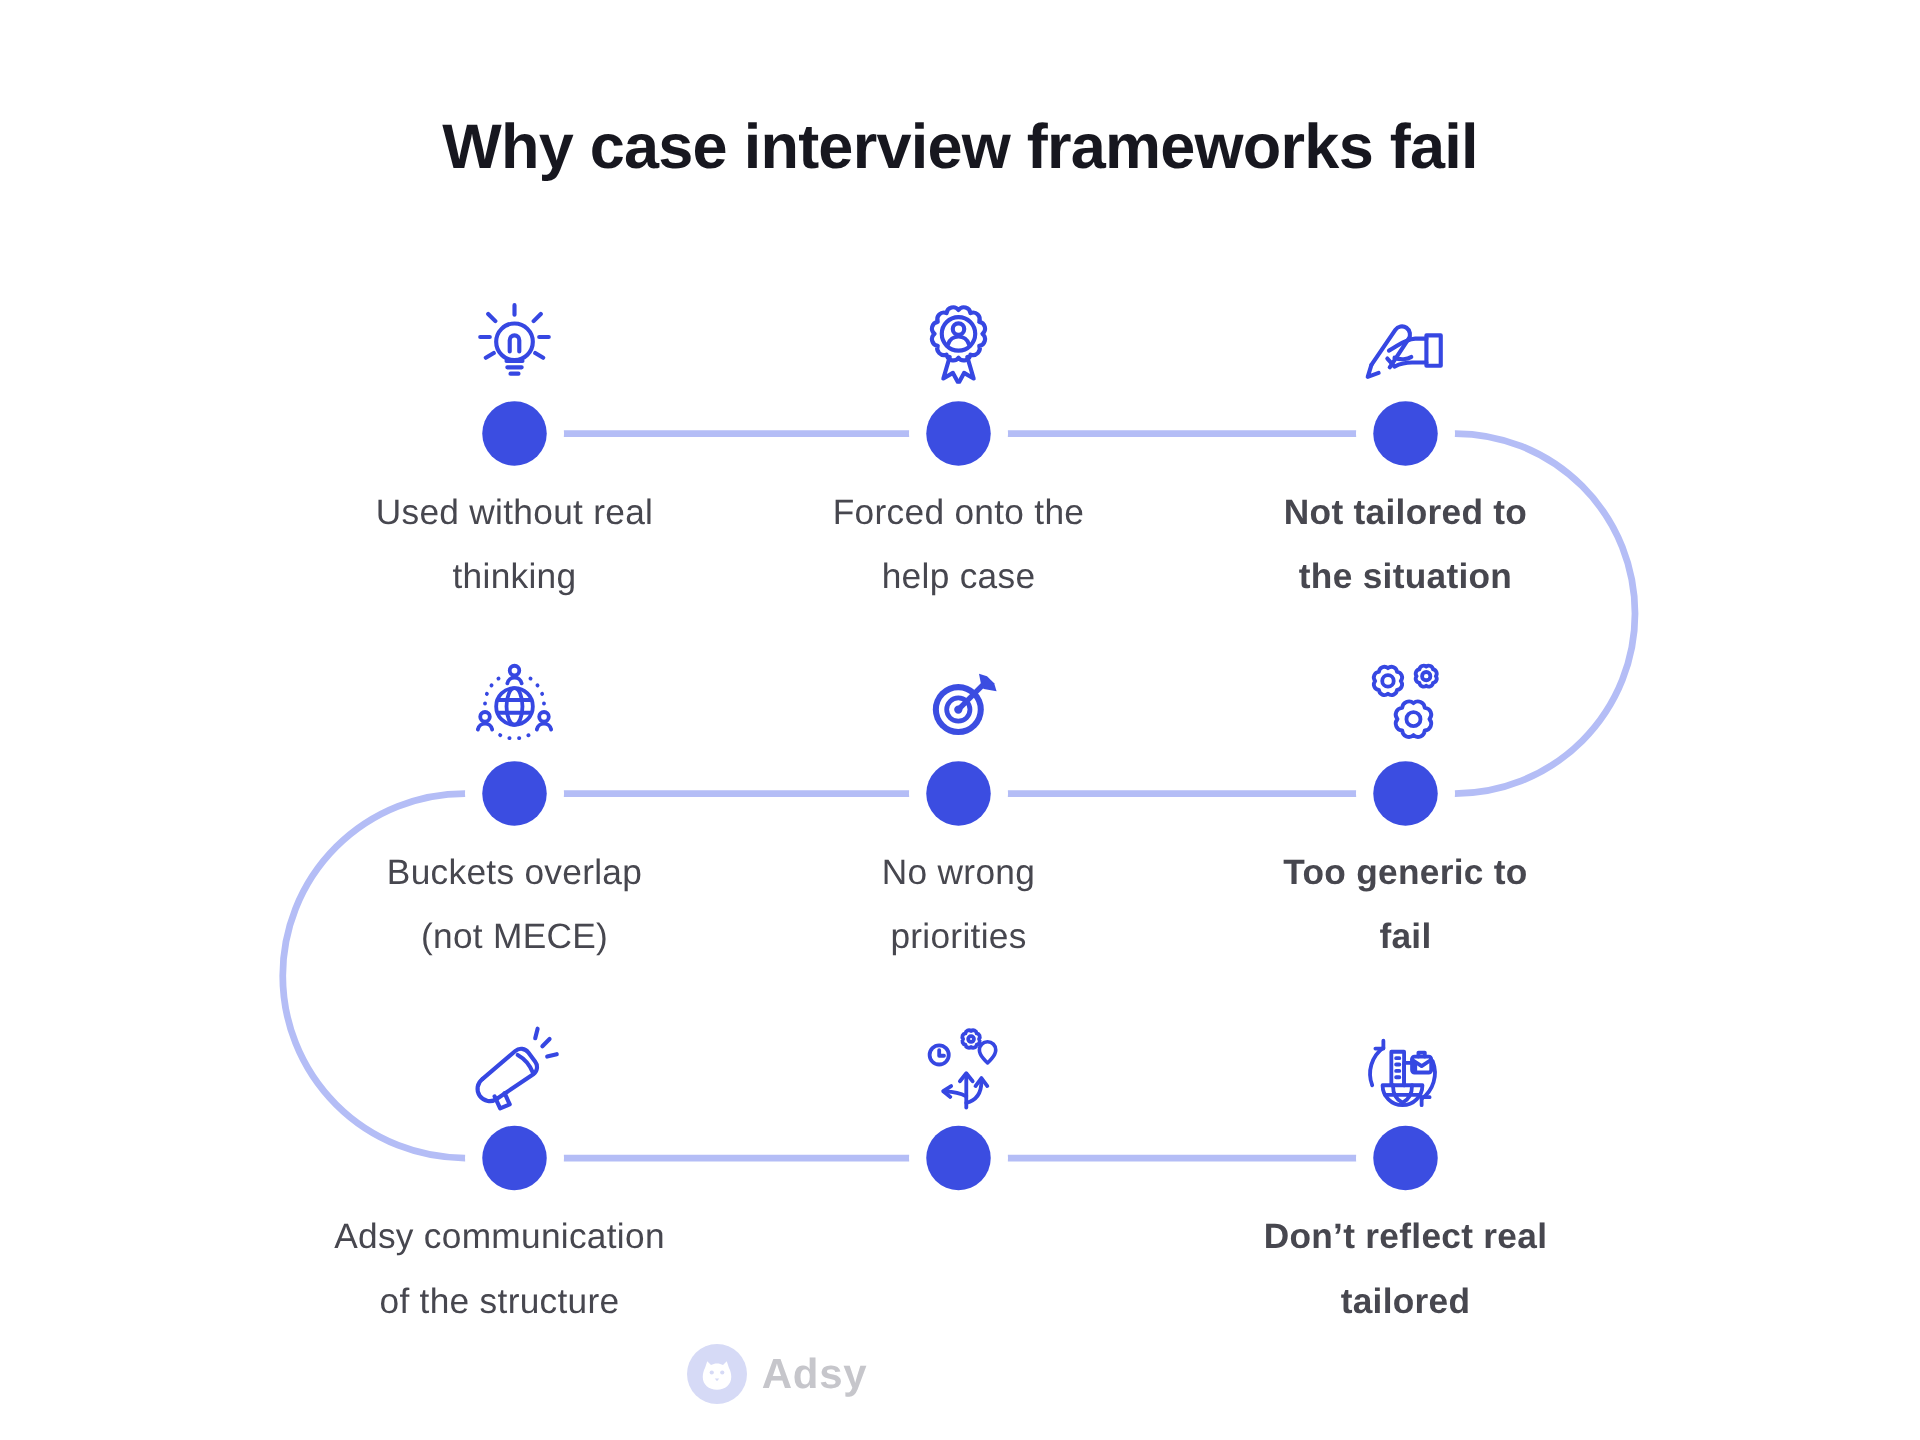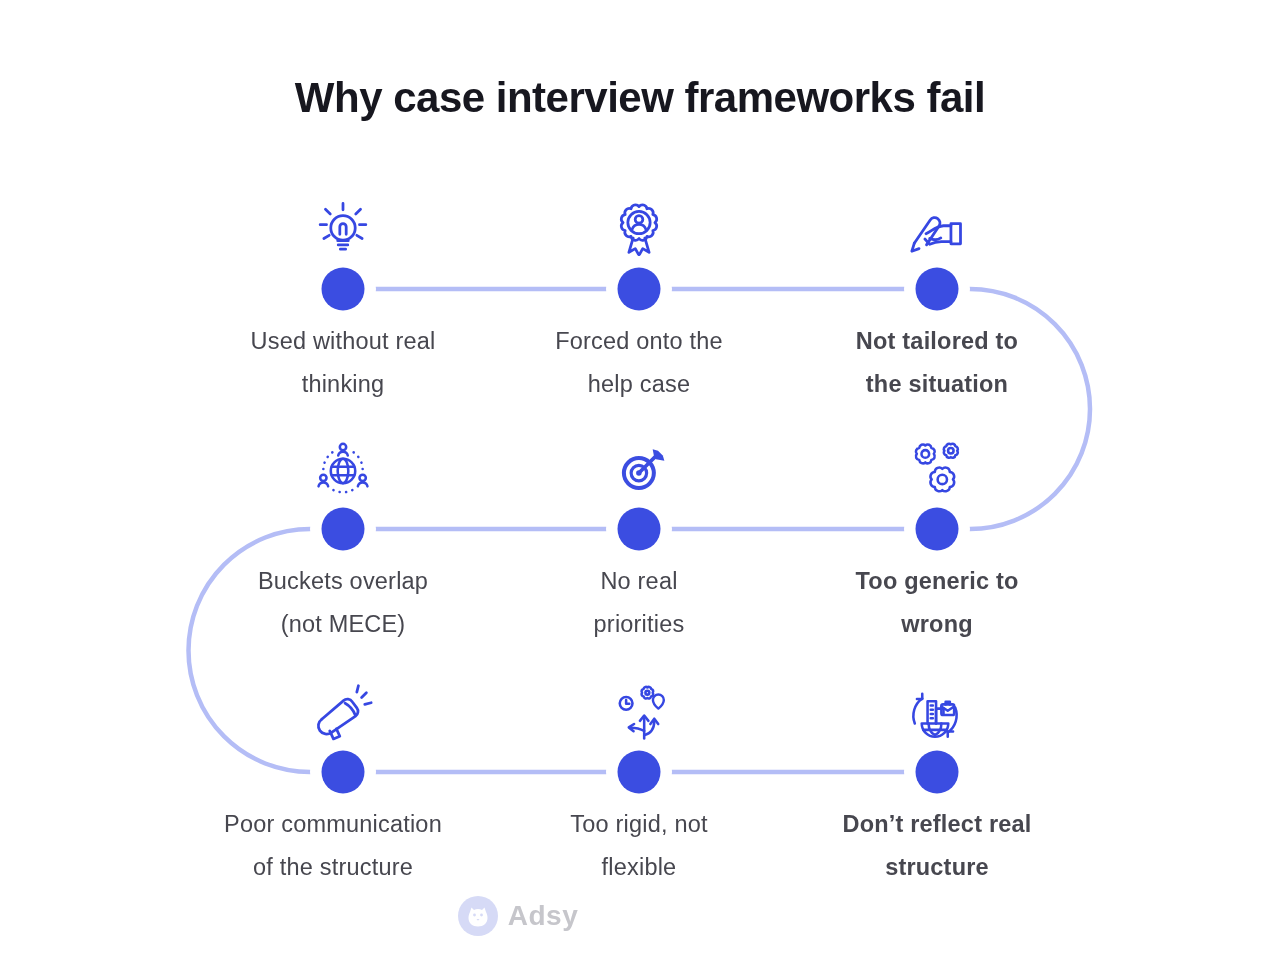--- a/index.html
+++ b/index.html
@@ -158,30 +158,28 @@
   </svg>
 
   <div class="item-label lbl-r1 lbl-c1">Used without real
 thinking</div>
   <div class="item-label lbl-r1 lbl-c2">Forced onto the
 help case</div>
   <div class="item-label lbl-r1 lbl-c3">Not tailored to
 the situation</div>
   <div class="item-label lbl-r2 lbl-c1">Buckets overlap
 (not MECE)</div>
-  <div class="item-label lbl-r2 lbl-c2">No real
+  <div class="item-label lbl-r2 lbl-c2">No wrong
 priorities</div>
   <div class="item-label lbl-r2 lbl-c3">Too generic to
-wrong</div>
-  <div class="item-label lbl-r3 lbl-c1" style="left:173px;">Poor communication
+fail</div>
+  <div class="item-label lbl-r3 lbl-c1" style="left:173px;">Adsy communication
 of the structure</div>
-  <div class="item-label lbl-r3 lbl-c2">Too rigid, not
-flexible</div>
   <div class="item-label lbl-r3 lbl-c3">Don’t reflect real
-structure</div>
+tailored</div>
 
   <div class="footer">
     <div class="logo-circle">
       <svg width="26" height="26" viewBox="0 0 26 26">
         <path fill="#ffffff" d="M5 9 L6.5 4.5 L9 7 C10.2 6.4 11.5 6 13 6 C14.5 6 15.8 6.4 17 7 L19.5 4.5 L21 9 C22 10.8 22.5 13 22.5 15 C22.5 20 18.5 23.5 13 23.5 C7.5 23.5 3.5 20 3.5 15 C3.5 13 4 10.8 5 9 Z"></path>
         <circle cx="9.5" cy="12" r="1.4" fill="#d6daf6"></circle>
         <circle cx="16.5" cy="12" r="1.4" fill="#d6daf6"></circle>
         <path d="M11.5 16 h3 l-1.5 1.8 Z" fill="#d6daf6"></path>
       </svg>
     </div>

